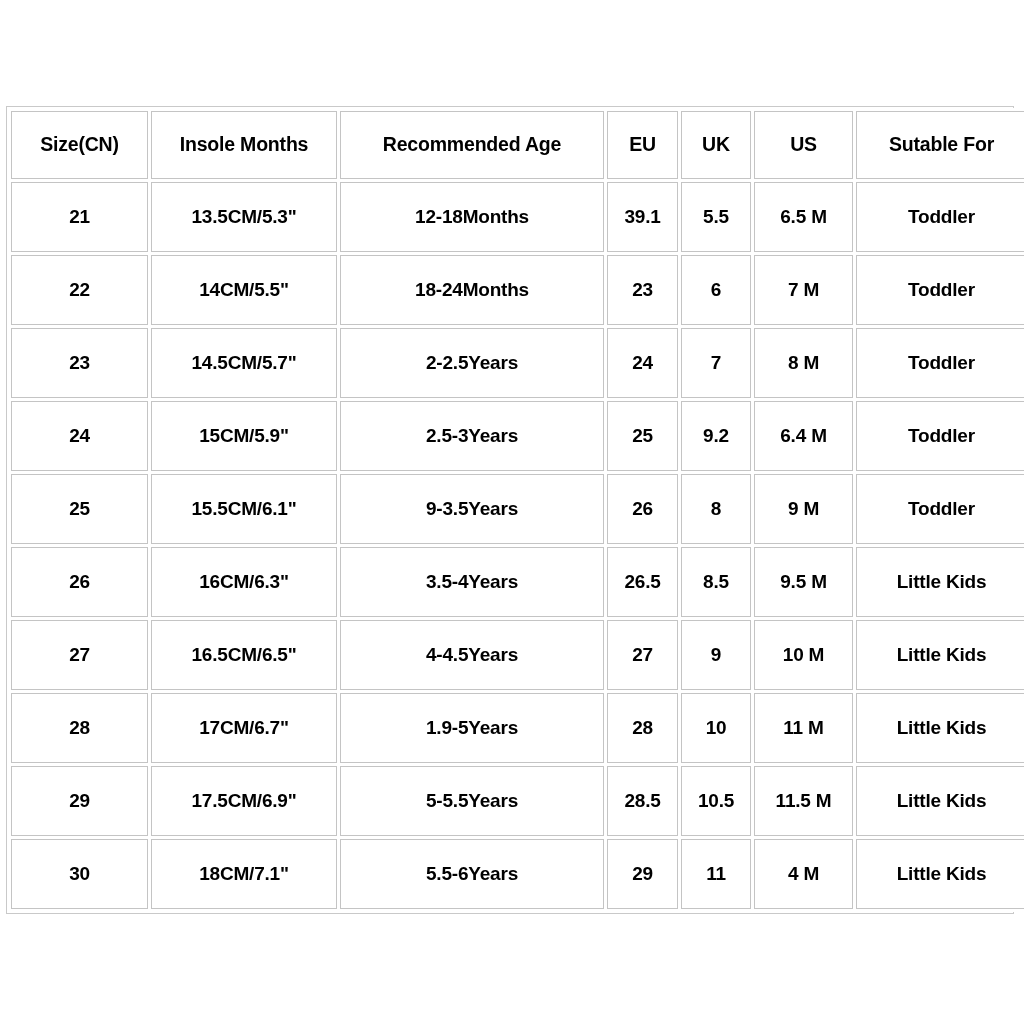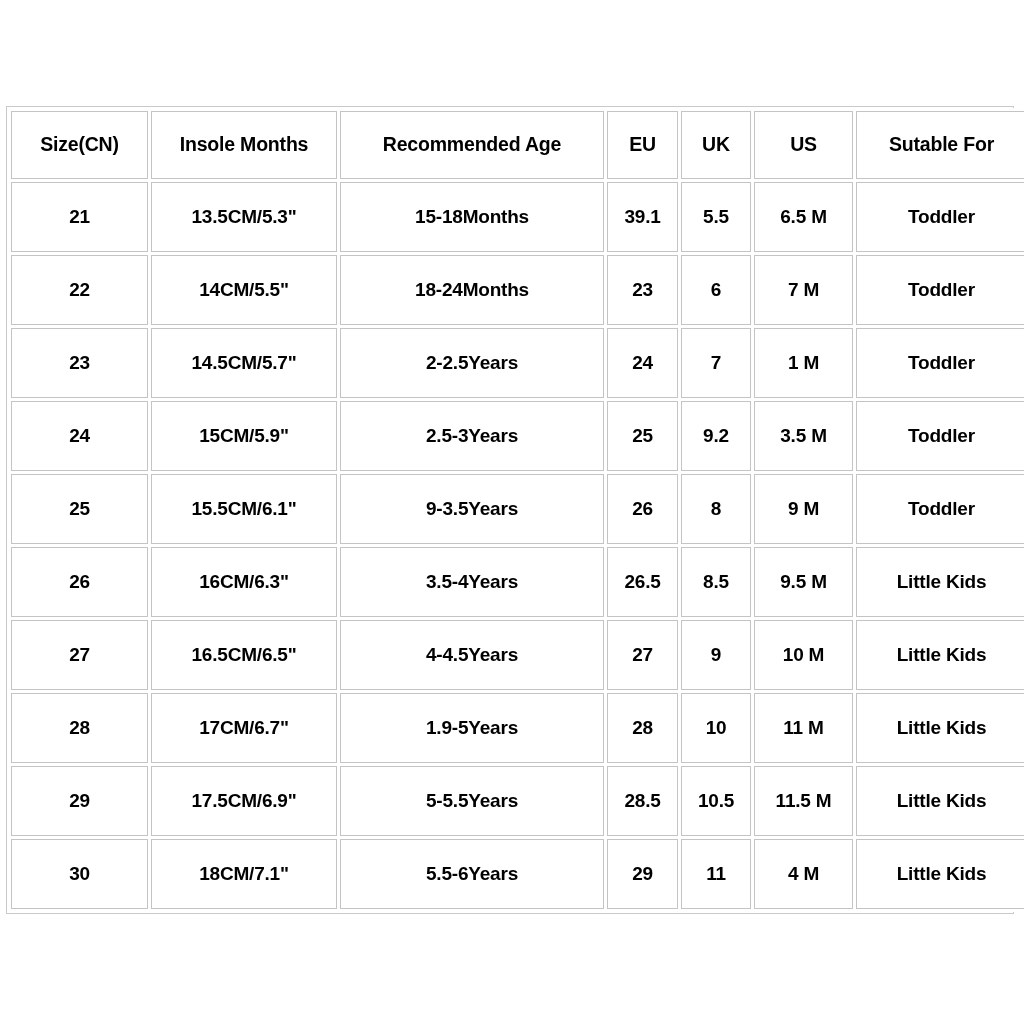--- a/index.html
+++ b/index.html
@@ -86,51 +86,51 @@
         <th>EU</th>
         <th>UK</th>
         <th>US</th>
         <th>Sutable For</th>
       </tr>
     </thead>
     <tbody id="chart-body">
         <tr>
           <td>21</td>
           <td>13.5CM/5.3"</td>
-          <td>15-18Months</td>
+          <td>12-18Months</td>
           <td>39.1</td>
           <td>5.5</td>
           <td>6.5 M</td>
           <td>Toddler</td>
         </tr>
         <tr>
           <td>22</td>
           <td>14CM/5.5"</td>
           <td>18-24Months</td>
           <td>23</td>
           <td>6</td>
           <td>7 M</td>
           <td>Toddler</td>
         </tr>
         <tr>
           <td>23</td>
           <td>14.5CM/5.7"</td>
           <td>2-2.5Years</td>
           <td>24</td>
           <td>7</td>
-          <td>1 M</td>
+          <td>8 M</td>
           <td>Toddler</td>
         </tr>
         <tr>
           <td>24</td>
           <td>15CM/5.9"</td>
           <td>2.5-3Years</td>
           <td>25</td>
           <td>9.2</td>
-          <td>3.5 M</td>
+          <td>6.4 M</td>
           <td>Toddler</td>
         </tr>
         <tr>
           <td>25</td>
           <td>15.5CM/6.1"</td>
           <td>9-3.5Years</td>
           <td>26</td>
           <td>8</td>
           <td>9 M</td>
           <td>Toddler</td>

